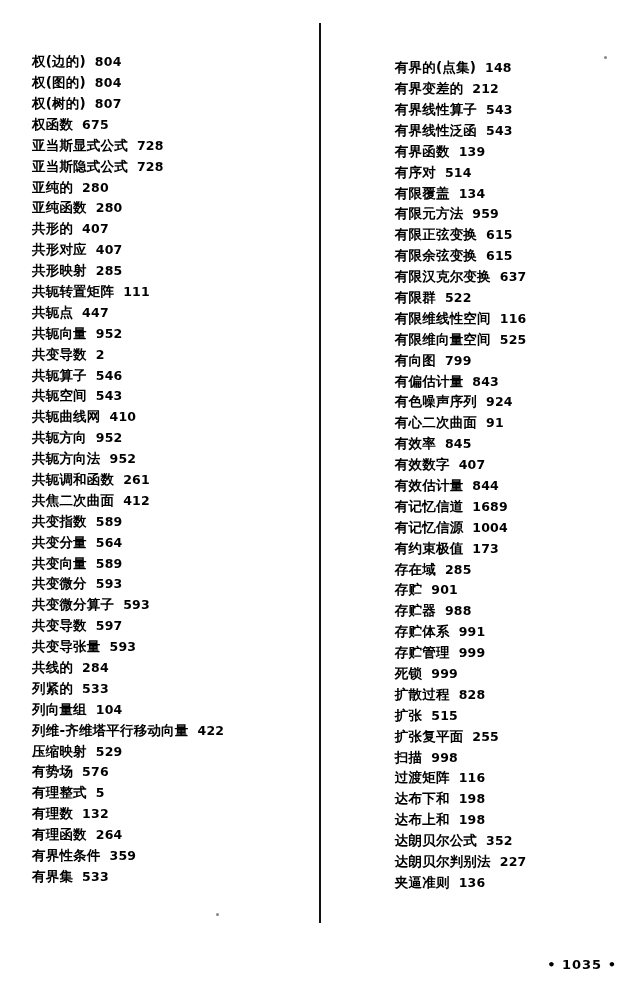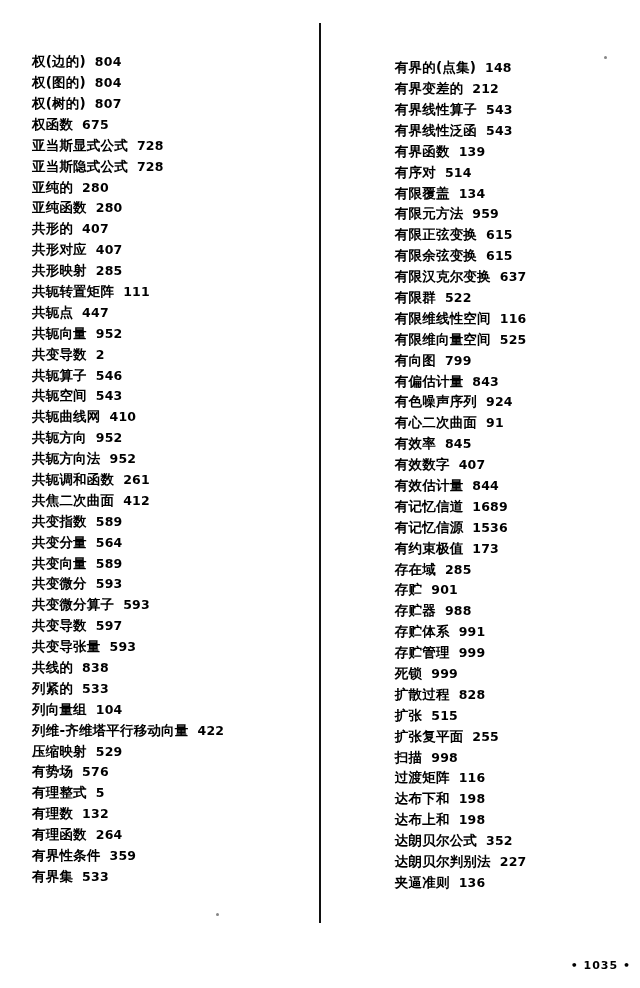--- a/index.html
+++ b/index.html
@@ -64,22 +64,22 @@
   }
   .entry .pnum {
     margin-left: 9px;
     font-weight: bold;
     font-size: 12.5px;
     font-family: "DejaVu Sans", sans-serif;
   }
   .footer {
     position: absolute;
     bottom: 16px;
-    right: 9px;
-    font-size: 11px;
+    right: 23px;
+    font-size: 13px;
     font-weight: bold;
     letter-spacing: 1px;
   }
   .noise-dot {
     position: absolute;
     width: 3px;
     height: 3px;
     background: #333;
     border-radius: 50%;
     opacity: .6;
@@ -202,21 +202,21 @@
         <div class="entry">
           <span class="term">共变导数</span>
           <span class="pnum">597</span>
         </div>
         <div class="entry">
           <span class="term">共变导张量</span>
           <span class="pnum">593</span>
         </div>
         <div class="entry">
           <span class="term">共线的</span>
-          <span class="pnum">838</span>
+          <span class="pnum">284</span>
         </div>
         <div class="entry">
           <span class="term">列紧的</span>
           <span class="pnum">533</span>
         </div>
         <div class="entry">
           <span class="term">列向量组</span>
           <span class="pnum">104</span>
         </div>
         <div class="entry">
@@ -337,21 +337,21 @@
         <div class="entry">
           <span class="term">有效估计量</span>
           <span class="pnum">844</span>
         </div>
         <div class="entry">
           <span class="term">有记忆信道</span>
           <span class="pnum">1689</span>
         </div>
         <div class="entry">
           <span class="term">有记忆信源</span>
-          <span class="pnum">1536</span>
+          <span class="pnum">1004</span>
         </div>
         <div class="entry">
           <span class="term">有约束极值</span>
           <span class="pnum">173</span>
         </div>
         <div class="entry">
           <span class="term">存在域</span>
           <span class="pnum">285</span>
         </div>
         <div class="entry">

